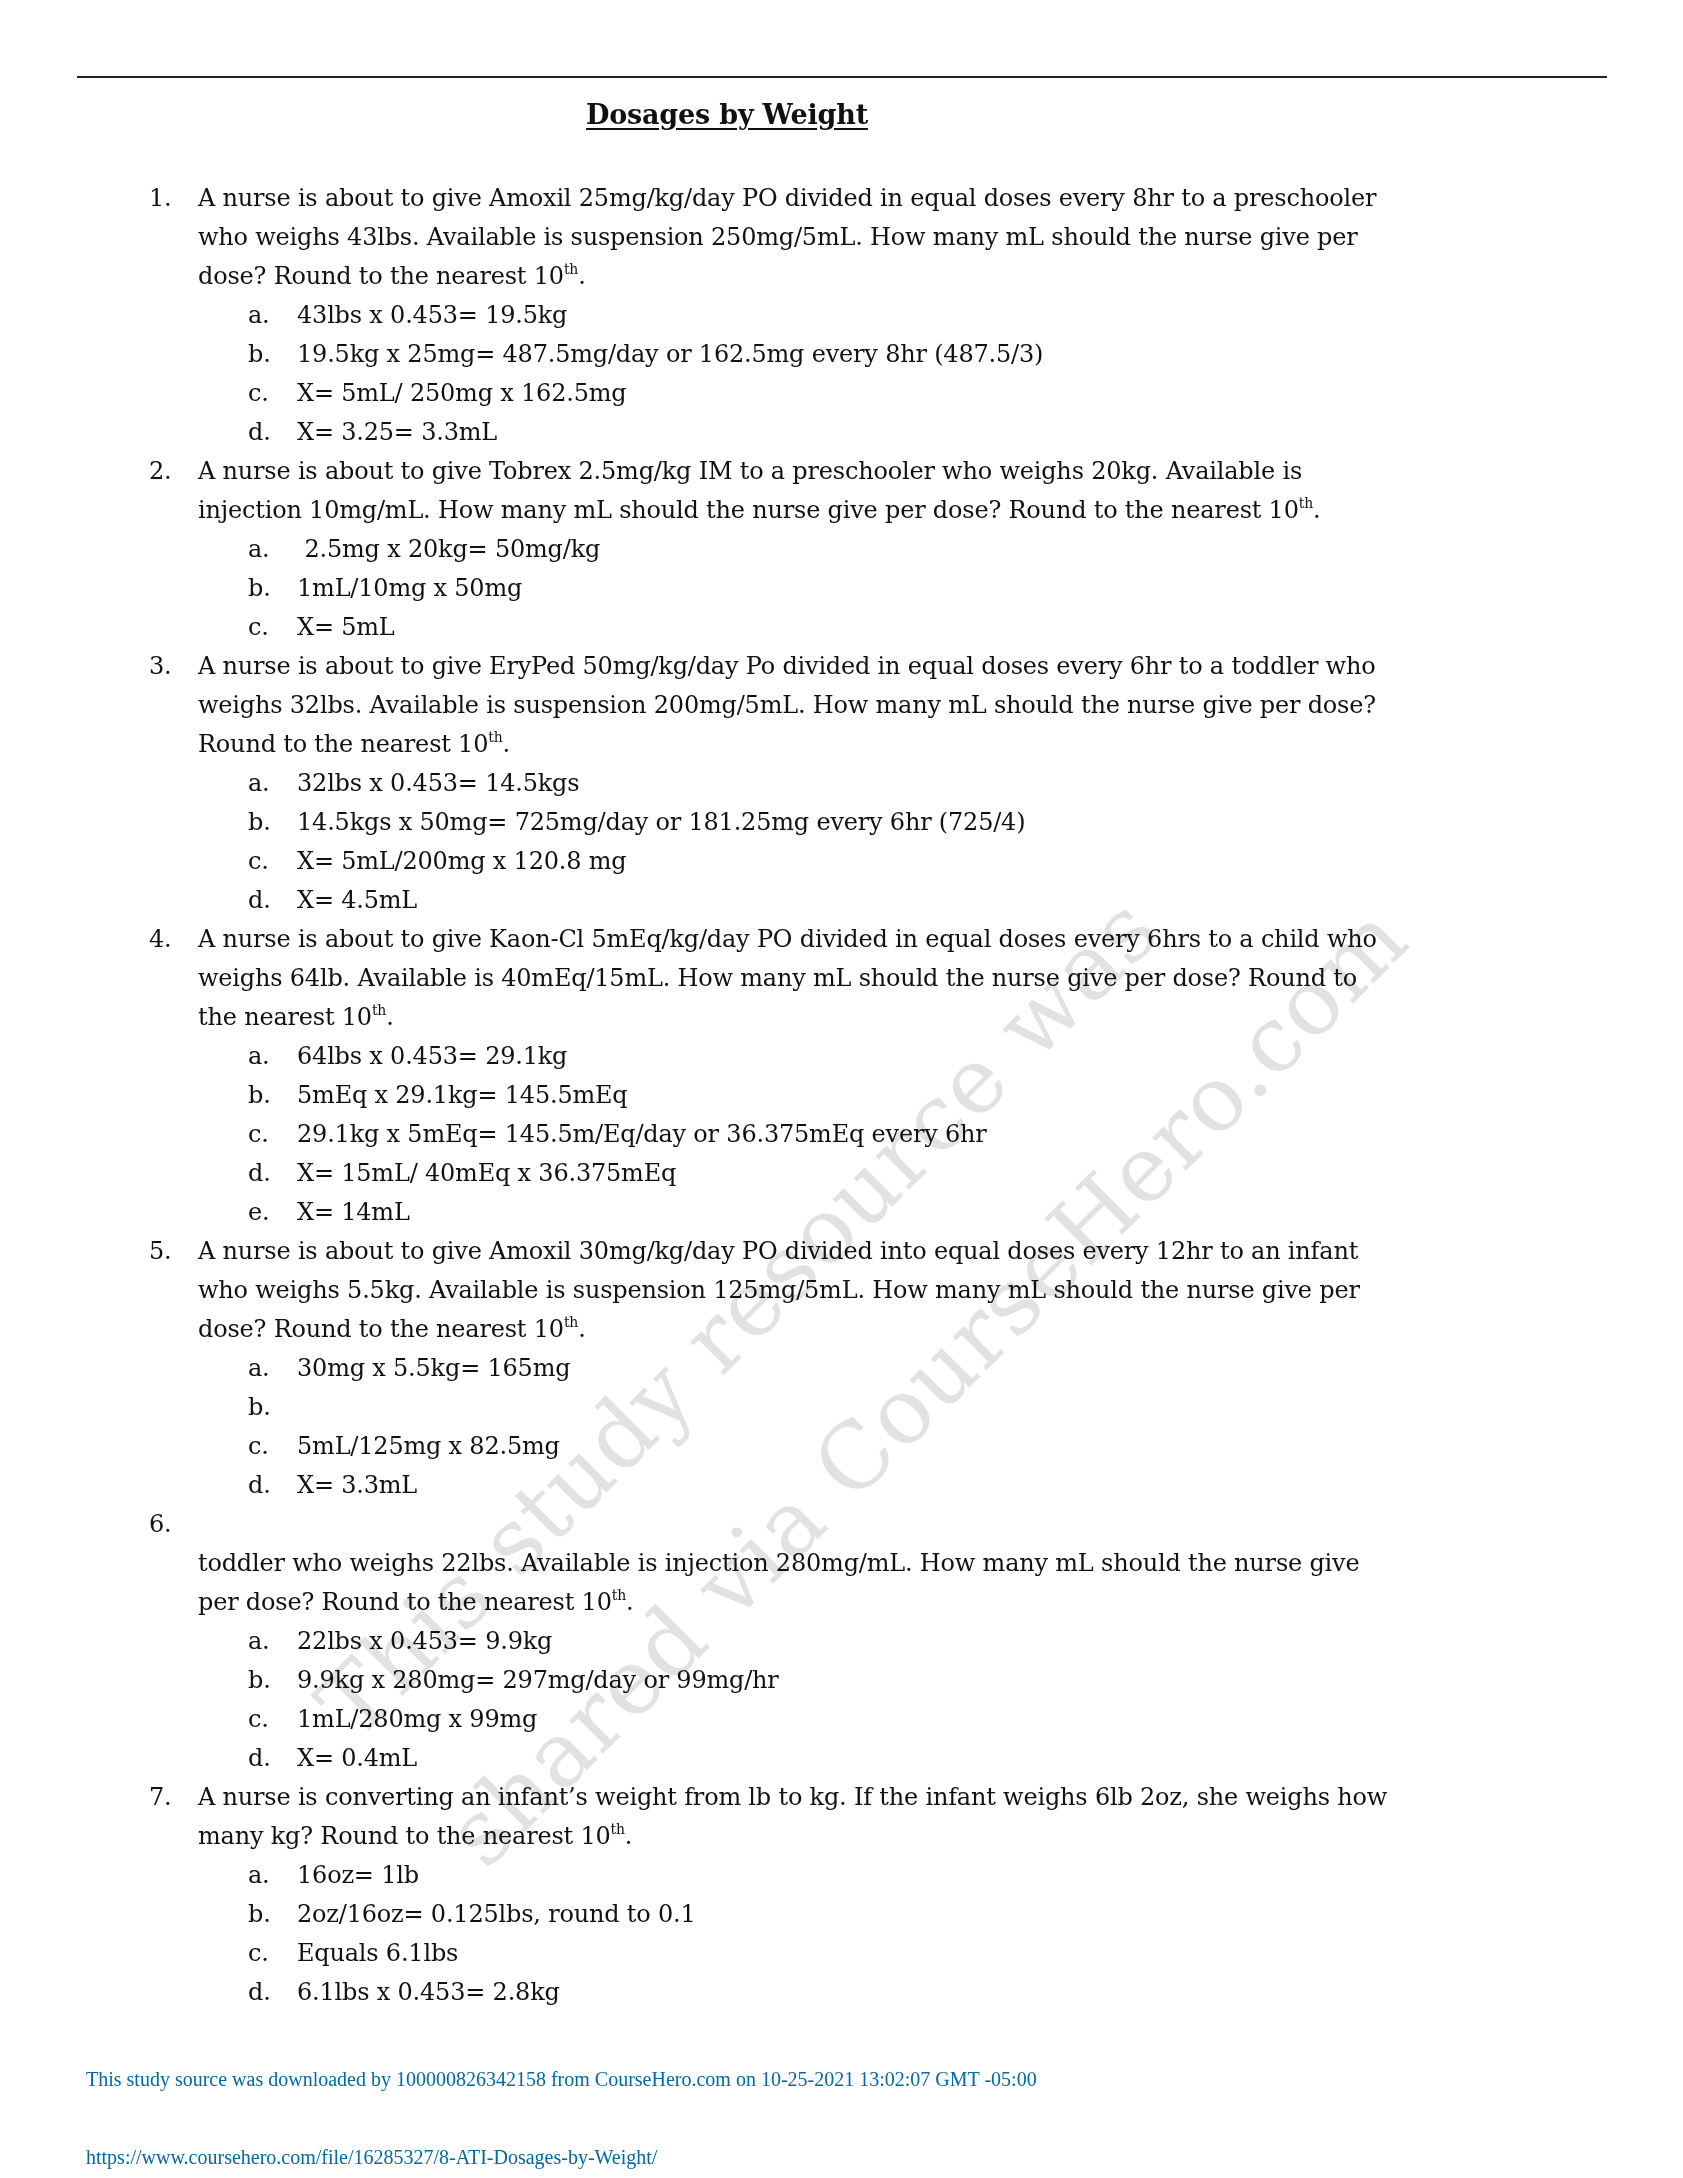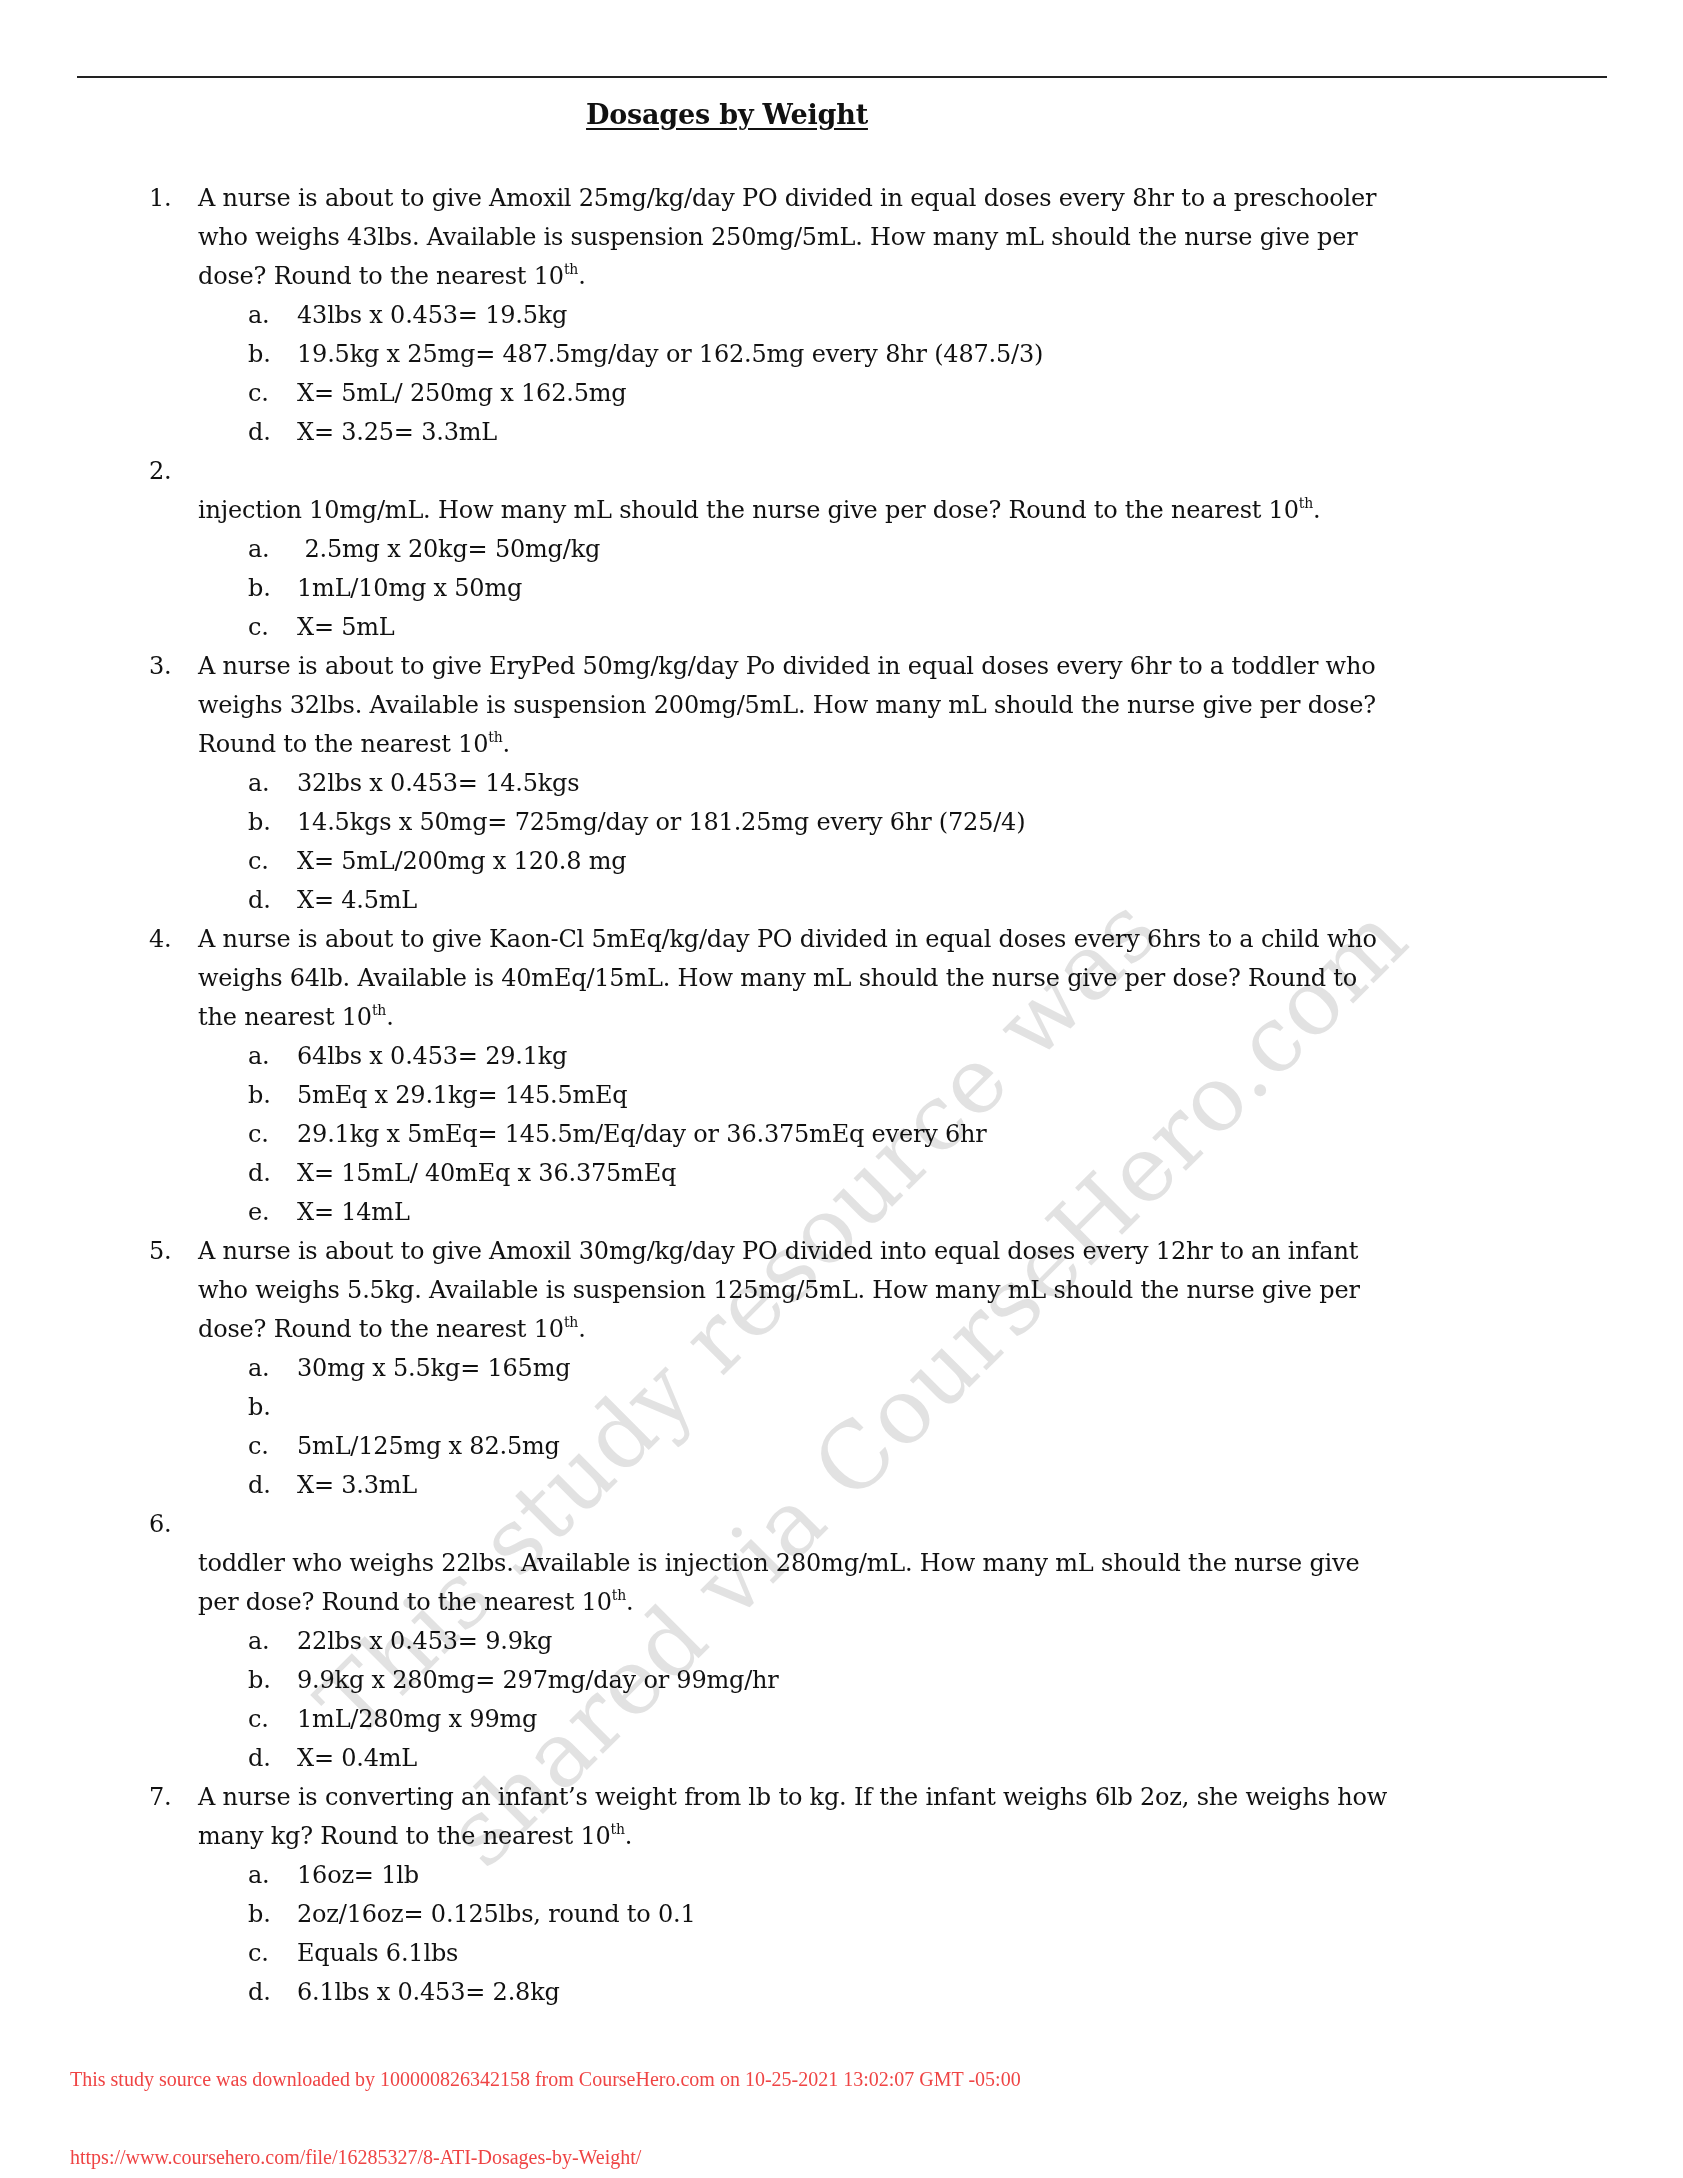--- a/index.html
+++ b/index.html
@@ -65,24 +65,24 @@
     position: absolute;
     left: 297px;
   }
   sup.th {
     font-size: 14px;
     line-height: 0;
     vertical-align: 10px;
   }
   .footer-line {
     position: absolute;
-    left: 70px;
+    left: 86px;
     font-family: "Liberation Serif", "DejaVu Serif", serif;
     font-size: 20px;
-    color: #ef4444;
+    color: #0369a1;
     white-space: nowrap;
   }
   .watermark {
     position: absolute;
     font-family: "DejaVu Serif", "Liberation Serif", serif;
     font-size: 91px;
     color: rgba(190, 190, 190, 0.45);
     white-space: nowrap;
     transform-origin: 0 0;
     transform: rotate(-45deg);
@@ -125,20 +125,21 @@
         <span class="s-text" style="white-space: pre;">X= 5mL/ 250mg x 162.5mg</span>
       </div>
       <div class="line">
         <span class="s-letter">d.</span>
         <span class="s-text" style="white-space: pre;">X= 3.25= 3.3mL</span>
       </div>
     </div>
     <div>
       <div class="line">
         <span class="q-num">2.</span>
+        <span class="q-text"><span>A nurse is about to give Tobrex 2.5mg/kg IM to a preschooler who weighs 20kg. Available is</span></span>
       </div>
       <div class="line">
         <span class="q-text"><span>injection 10mg/mL. How many mL should the nurse give per dose? Round to the nearest 10</span><sup class="th">th</sup><span>.</span></span>
       </div>
       <div class="line">
         <span class="s-letter">a.</span>
         <span class="s-text" style="white-space: pre;"> 2.5mg x 20kg= 50mg/kg</span>
       </div>
       <div class="line">
         <span class="s-letter">b.</span>

